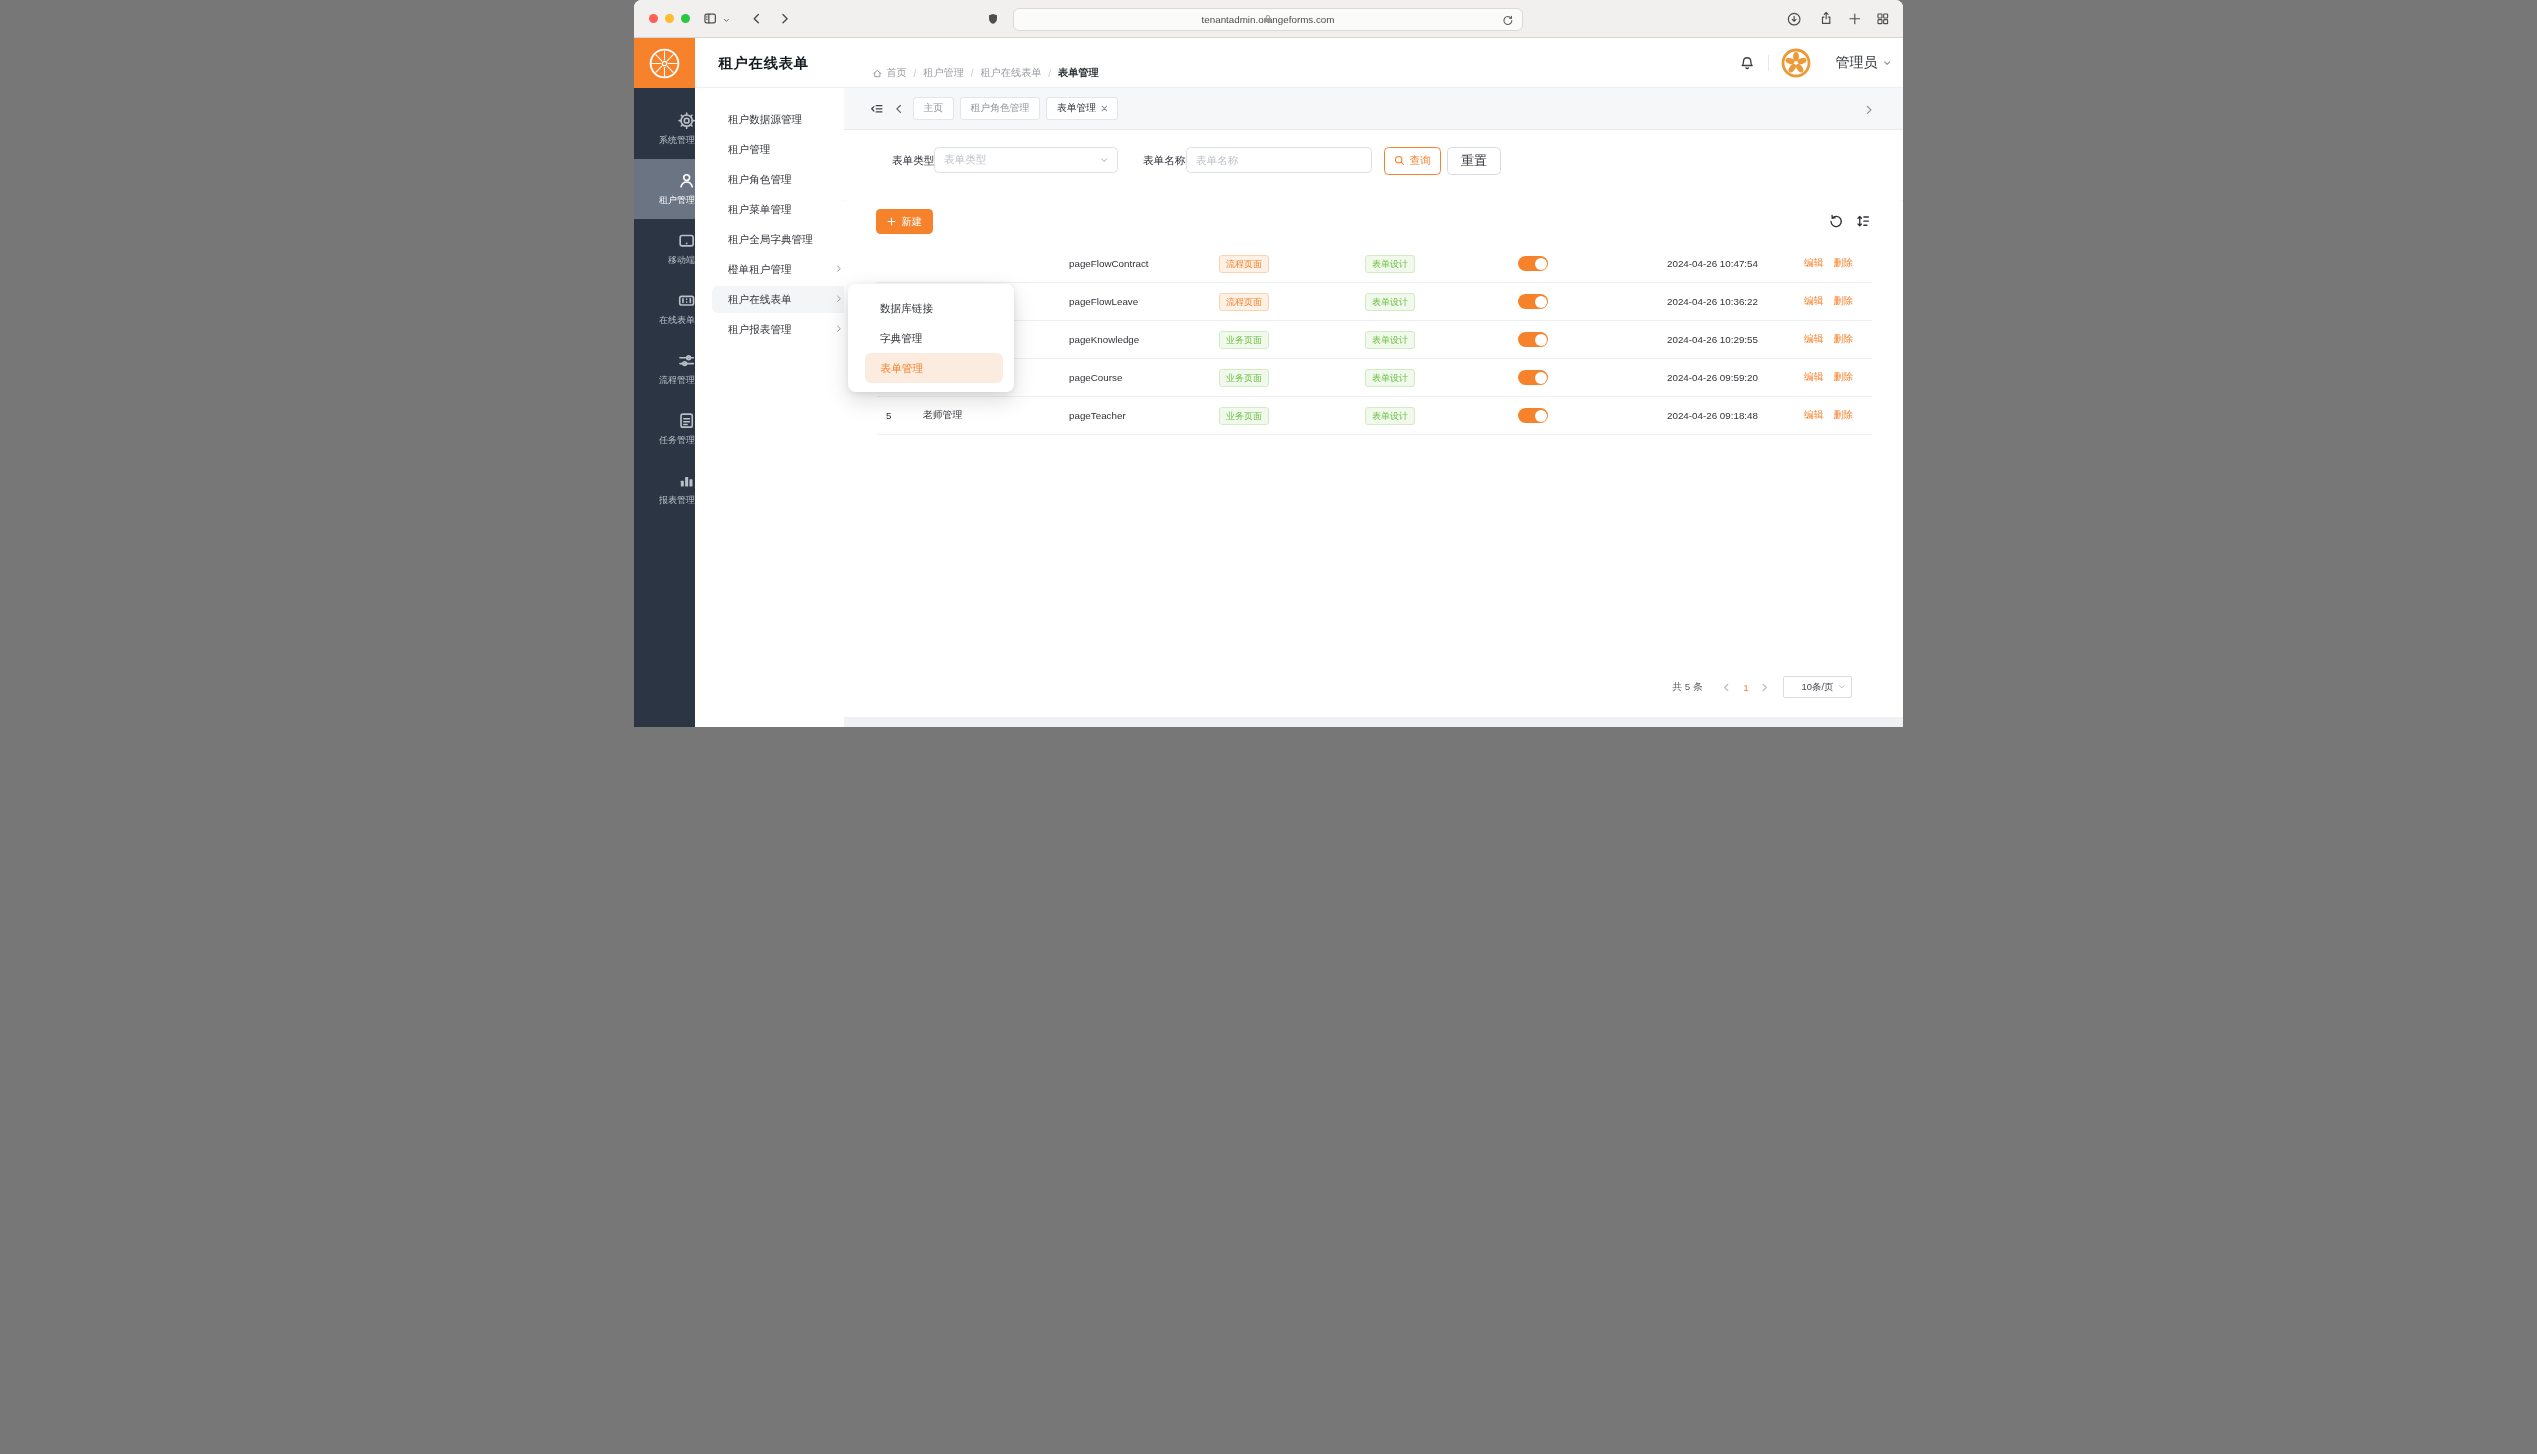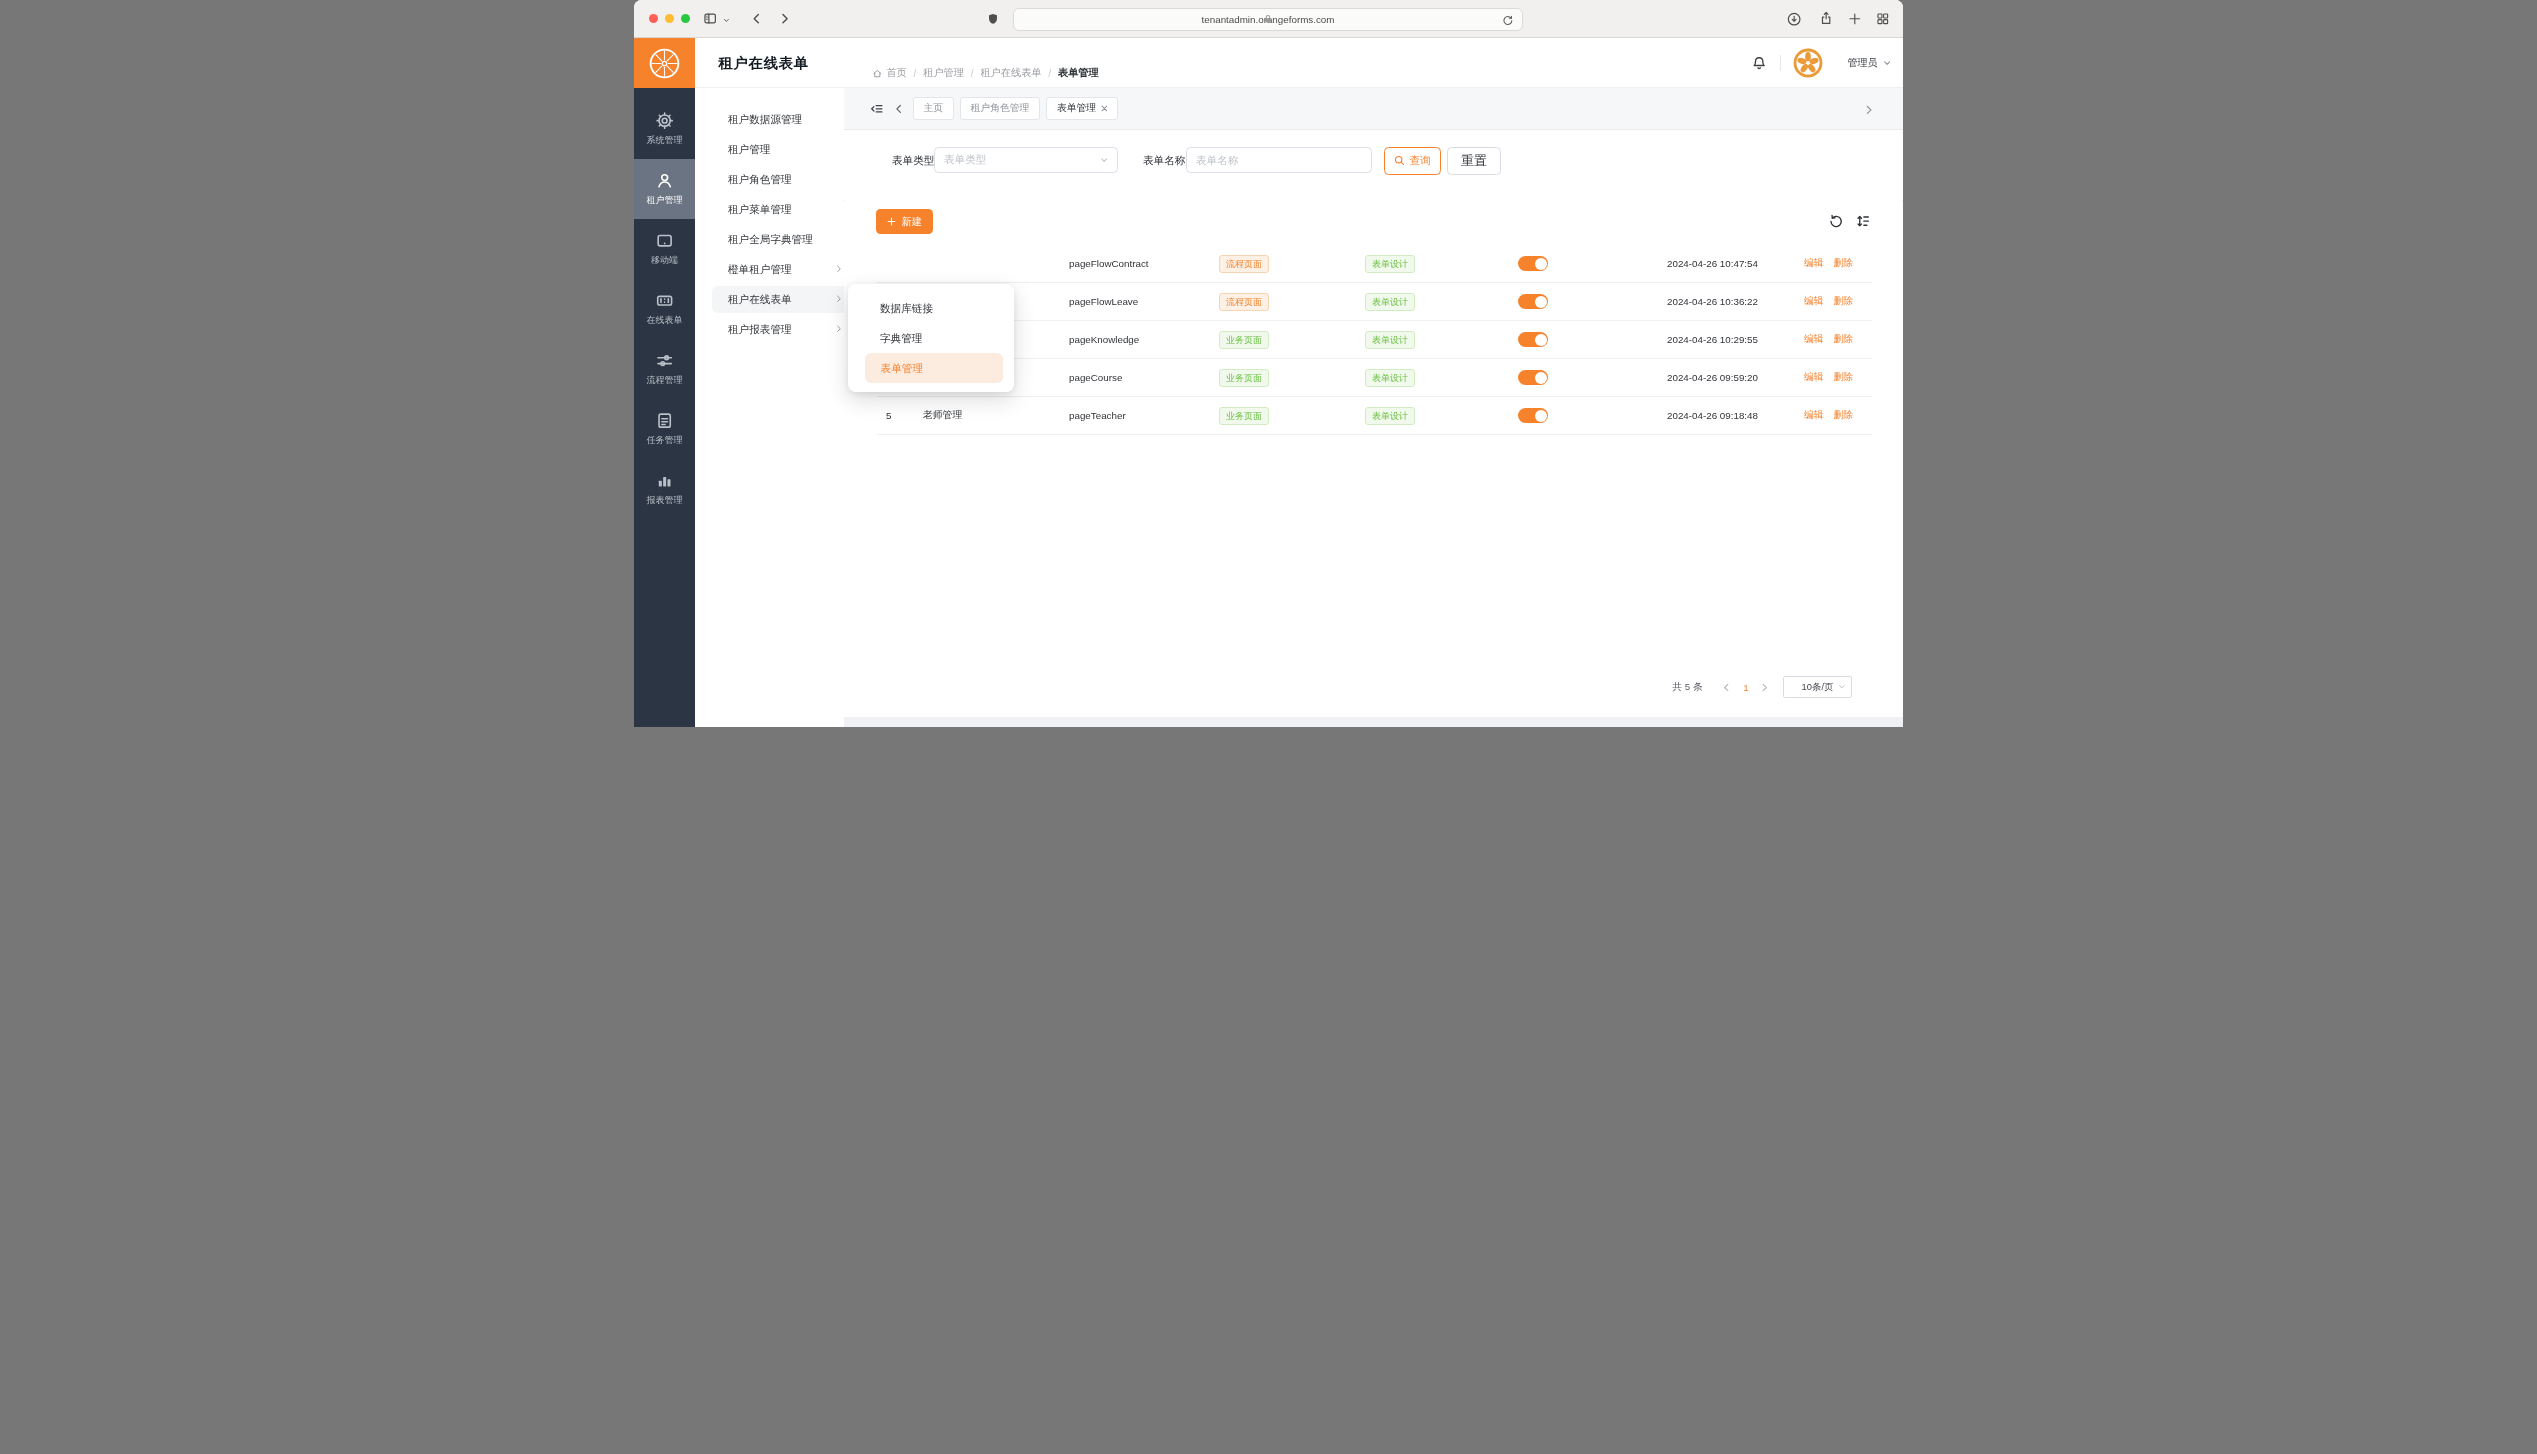--- a/index.html
+++ b/index.html
@@ -36,26 +36,26 @@
   .breadcrumb{position:absolute;left:177px;top:10px;height:50px;display:flex;align-items:center;font-size:10.2px;color:#9a9da3;}
   .crumb{display:inline-flex;align-items:center;gap:3.8px;white-space:nowrap;}
   .crumb .ic{width:10.6px;height:10.6px;color:#9a9da3;}
   .crumb-sep{margin:0 6.8px;color:#c8cacd;}
   .crumb.current{color:#2d3136;font-weight:600;}
   .hdr-right{position:absolute;right:11.3px;top:0;height:50px;display:flex;align-items:center;}
   .ic-bell{width:14.3px;height:14.3px;color:#3c4046;}
   .hdr-div{width:0.8px;height:16.6px;background:#e7e7ea;margin:0 12px 0 13px;}
   .avatar{width:32px;height:32px;}
   .avatar .ic{width:32px;height:32px;}
-  .user-name{margin-left:23px;font-size:10px;color:#33373d;}
+  .user-name{margin-left:23px;font-size:14px;color:#33373d;}
   .ic-userchev{width:8.3px;height:8.3px;color:#8a8f96;margin-left:6px;}
 
   
   .rail{position:absolute;left:0;top:88px;width:61px;height:640px;background:#2b3543;}
-  .rail-item{position:relative;height:60px;margin-top:0;display:flex;flex-direction:column;align-items:center;justify-content:center;gap:5px;color:#b9c0c9;cursor:pointer;}
+  .rail-item{position:relative;height:60px;margin-top:0;display:flex;flex-direction:column;align-items:flex-end;justify-content:center;gap:5px;color:#b9c0c9;cursor:pointer;}
   .rail-item:first-child{margin-top:11.3px;}
   .rail-item.active{background:#6a7482;color:#fff;}
   .rail-item .ic{width:17.3px;height:17.3px;}
   .rail-label{font-size:9px;white-space:nowrap;}
 
   
   .sidebar{position:absolute;left:72px;top:88px;width:149px;height:640px;background:#fff;border-right:0.8px solid #eaebee;padding-top:16px;}
   .side-item{position:relative;height:30px;line-height:30px;font-size:10.6px;color:#32353a;padding-left:22px;white-space:nowrap;cursor:pointer;}
   .side-item .hoverbg{position:absolute;left:6px;right:3.8px;top:1.5px;bottom:1.5px;background:#f4f5f6;border-radius:6px;z-index:0;}
   .side-item span{position:relative;z-index:1;}

